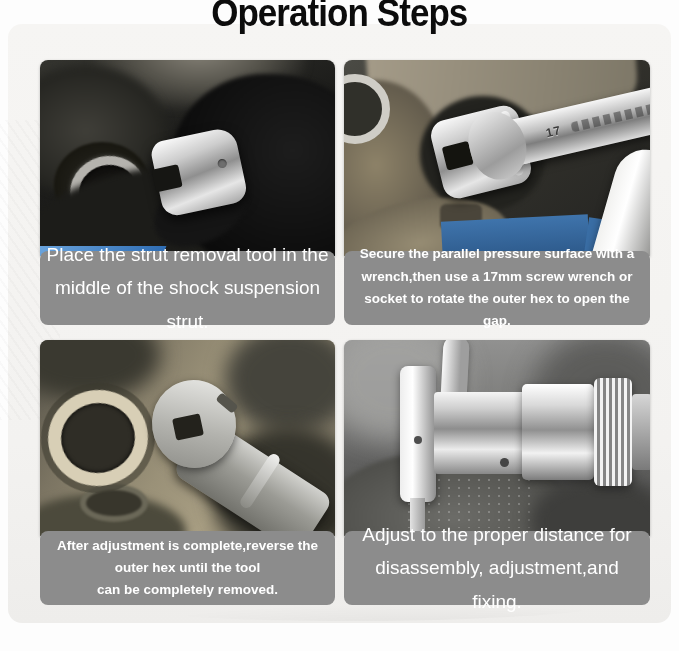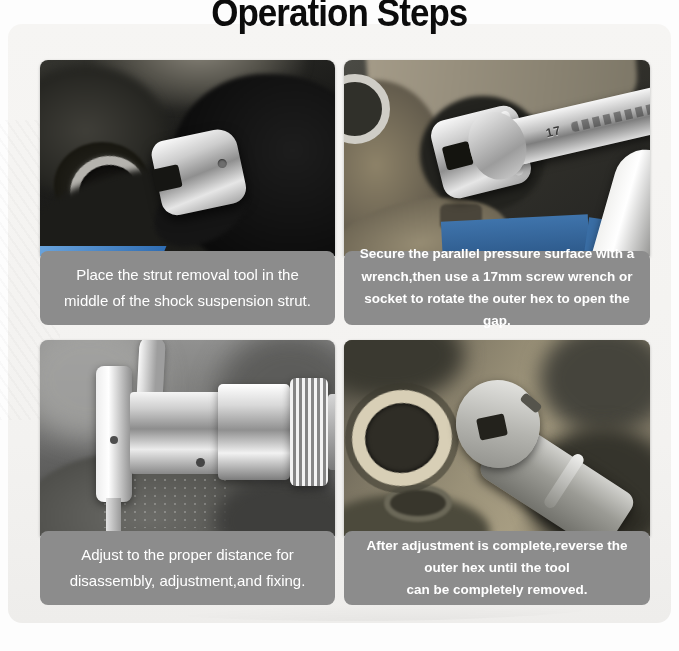--- a/index.html
+++ b/index.html
@@ -41,21 +41,21 @@
   .card{display:flex;flex-direction:column;}
   .photo{
     position:relative;height:196px;border-radius:8px 8px 0 0;overflow:hidden;
     box-shadow:0 1px 3px rgba(0,0,0,.25);
   }
   .caption{
     position:relative;z-index:3;margin-top:-5px;height:74px;
     background:#8c8c8c;border-radius:8px;
     color:#fff;display:flex;align-items:center;justify-content:center;
     text-align:center;white-space:pre-line;
-    font-size:15px;line-height:1.75;
+    font-size:19px;line-height:1.75;
     padding:2px 6px;box-sizing:border-box;
   }
   .caption.small{font-size:13.5px;line-height:1.65;font-weight:bold;}
   .s{position:absolute;}
   
   .chrome{background:linear-gradient(170deg,#fdfdfd 0%,#cdcdcd 28%,#8f8f8f 52%,#e6e6e6 76%,#a2a2a2 100%);}
   
   .p1{background:linear-gradient(160deg,#34342f 0%,#1c1c1a 45%,#101010 100%);}
   .p1 .top-metal{left:18%;top:-12px;width:72%;height:60px;filter:blur(5px);
     background:radial-gradient(ellipse at 50% 0%,#8a867b 0%,#55534b 45%,transparent 78%);}
@@ -214,54 +214,54 @@
           <span class="s mark">17</span>
           <div class="s engraving"></div>
         </div>
       </div>
       <div class="caption small">Secure the parallel pressure surface with a
 wrench,then use a 17mm screw wrench or
 socket to rotate the outer hex to open the gap.</div>
     </div>
 
     <div class="card">
+      <div class="photo p4">
+        <div class="s dark-tl"></div>
+        <div class="s dark-tr"></div>
+        <div class="s bottom-disc"></div>
+        <div class="s bottom-ring"></div>
+        <div class="s dark-br4"></div>
+        <div class="s washer"></div>
+        <div class="s tool-shadow"></div>
+        <div class="s barrel"></div>
+        <div class="s face"></div>
+        <div class="s hex4"></div>
+        <div class="s face-slot"></div>
+        <div class="s collar"></div>
+      </div>
+      <div class="caption small">After adjustment is complete,reverse the
+outer hex until the tool
+can be completely removed.</div>
+    </div>
+
+    <div class="card">
       <div class="photo p3">
         <div class="s haze-l"></div>
         <div class="s haze-r"></div>
         <div class="s rock"></div>
         <div class="s speckle"></div>
         <div class="s dark-br"></div>
         <div class="s blade"></div>
         <div class="s flange"></div>
         <div class="s body"></div>
         <div class="s sleeve"></div>
         <div class="s knurl"></div>
         <div class="s shaft-end"></div>
         <div class="s dot1"></div>
         <div class="s dot2"></div>
         <div class="s strap"></div>
       </div>
       <div class="caption">Adjust to the proper distance for
 disassembly, adjustment,and fixing.</div>
     </div>
 
-    <div class="card">
-      <div class="photo p4">
-        <div class="s dark-tl"></div>
-        <div class="s dark-tr"></div>
-        <div class="s bottom-disc"></div>
-        <div class="s bottom-ring"></div>
-        <div class="s dark-br4"></div>
-        <div class="s washer"></div>
-        <div class="s tool-shadow"></div>
-        <div class="s barrel"></div>
-        <div class="s face"></div>
-        <div class="s hex4"></div>
-        <div class="s face-slot"></div>
-        <div class="s collar"></div>
-      </div>
-      <div class="caption small">After adjustment is complete,reverse the
-outer hex until the tool
-can be completely removed.</div>
-    </div>
-
   </div>
 </div>
 
 </body></html>

